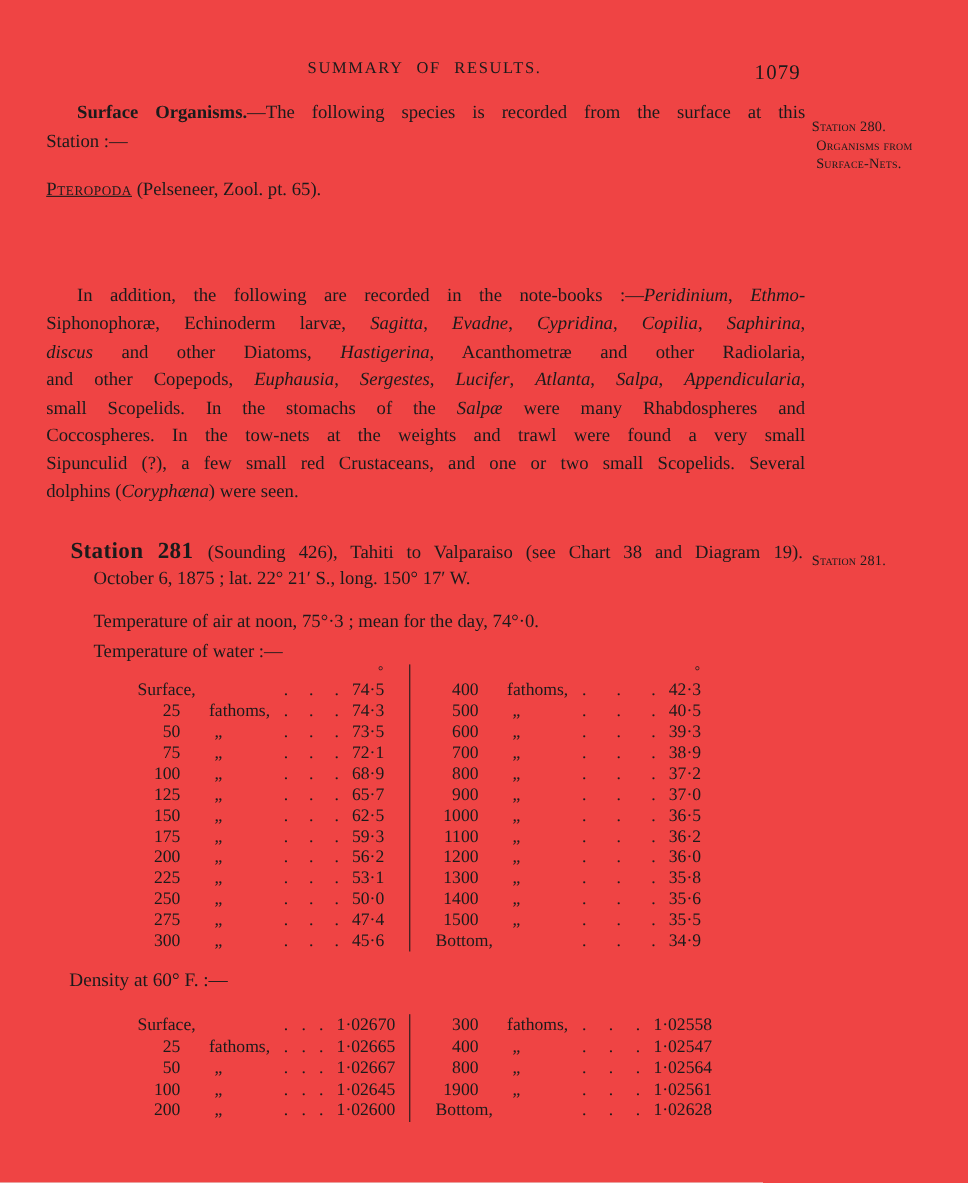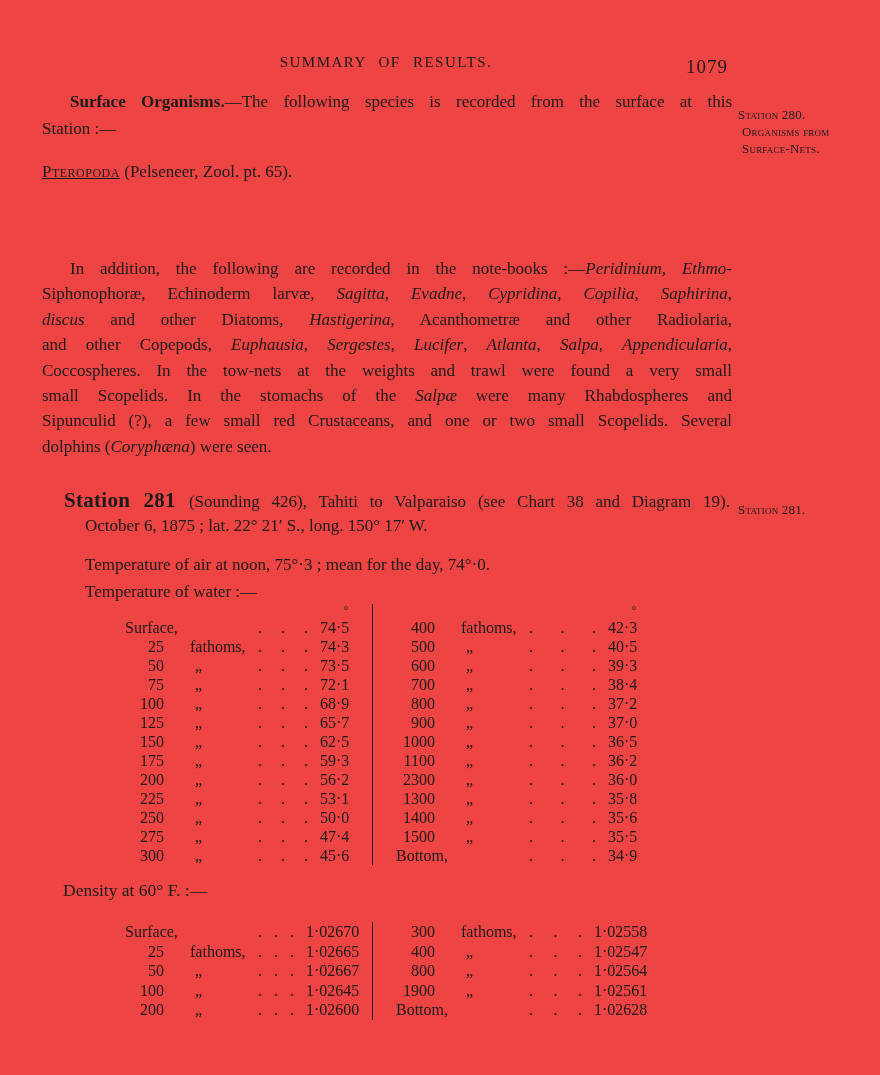--- a/index.html
+++ b/index.html
@@ -76,22 +76,22 @@
     <span class="mn2">Surface-Nets.</span>
   </div>
 
   <div class="abs body-col" style="top:160px;line-height:24px;"><span class="seg-sc">Pteropoda</span><span> (Pelseneer, Zool. pt. 65).</span></div>
 
   <div class="abs body-col para2" style="top:236px;margin-top:20px;">
       <div class="indent jline"><span>In addition, the following are recorded in the note-books :—</span><span class="seg-i">Peridinium</span><span>, </span><span class="seg-i">Ethmo-</span></div>
       <div class="jline"><span>Siphonophoræ, Echinoderm larvæ, </span><span class="seg-i">Sagitta</span><span>, </span><span class="seg-i">Evadne</span><span>, </span><span class="seg-i">Cypridina</span><span>, </span><span class="seg-i">Copilia</span><span>, </span><span class="seg-i">Saphirina</span><span>,</span></div>
       <div class="jline"><span class="seg-i">discus</span><span> and other Diatoms, </span><span class="seg-i">Hastigerina</span><span>, Acanthometræ and other Radiolaria,</span></div>
       <div class="jline"><span>and other Copepods, </span><span class="seg-i">Euphausia</span><span>, </span><span class="seg-i">Sergestes</span><span>, </span><span class="seg-i">Lucifer</span><span>, </span><span class="seg-i">Atlanta</span><span>, </span><span class="seg-i">Salpa</span><span>, </span><span class="seg-i">Appendicularia</span><span>,</span></div>
+      <div class="jline"><span>small Scopelids.  In the stomachs of the </span><span class="seg-i">Salpæ</span><span> were many Rhabdospheres and</span></div>
       <div class="jline"><span>Coccospheres.  In the tow-nets at the weights and trawl were found a very small</span></div>
-      <div class="jline"><span>small Scopelids.  In the stomachs of the </span><span class="seg-i">Salpæ</span><span> were many Rhabdospheres and</span></div>
       <div class="jline"><span>Sipunculid (?), a few small red Crustaceans, and one or two small Scopelids.  Several</span></div>
       <div><span>dolphins (</span><span class="seg-i">Coryphæna</span><span>) were seen.</span></div>
     </div>
 
   <div class="abs station-heading" style="top:488px;"><span class="seg-lg">Station 281 </span><span>(Sounding 426), Tahiti to Valparaiso (see Chart 38 and Diagram 19).</span></div>
   <div class="abs margin-note" style="top:501px;">
     <span>Station 281.</span>
   </div>
 
   <div class="abs sub-line" style="top:516px;">October 6, 1875 ; lat. 22° 21′ S., long. 150° 17′ W.</div>
@@ -273,21 +273,21 @@
             <span class="t-val">39·3</span>
           </div>
           <div class="trow">
             <span class="t-num">700</span>
             <span class="t-unit ditto">„</span>
             <span class="t-dots">
               <span>.</span>
               <span>.</span>
               <span>.</span>
             </span>
-            <span class="t-val">38·4</span>
+            <span class="t-val">38·9</span>
           </div>
           <div class="trow">
             <span class="t-num">800</span>
             <span class="t-unit ditto">„</span>
             <span class="t-dots">
               <span>.</span>
               <span>.</span>
               <span>.</span>
             </span>
             <span class="t-val">37·2</span>
@@ -316,21 +316,21 @@
             <span class="t-num">1100</span>
             <span class="t-unit ditto">„</span>
             <span class="t-dots">
               <span>.</span>
               <span>.</span>
               <span>.</span>
             </span>
             <span class="t-val">36·2</span>
           </div>
           <div class="trow">
-            <span class="t-num">2300</span>
+            <span class="t-num">1200</span>
             <span class="t-unit ditto">„</span>
             <span class="t-dots">
               <span>.</span>
               <span>.</span>
               <span>.</span>
             </span>
             <span class="t-val">36·0</span>
           </div>
           <div class="trow">
             <span class="t-num">1300</span>

